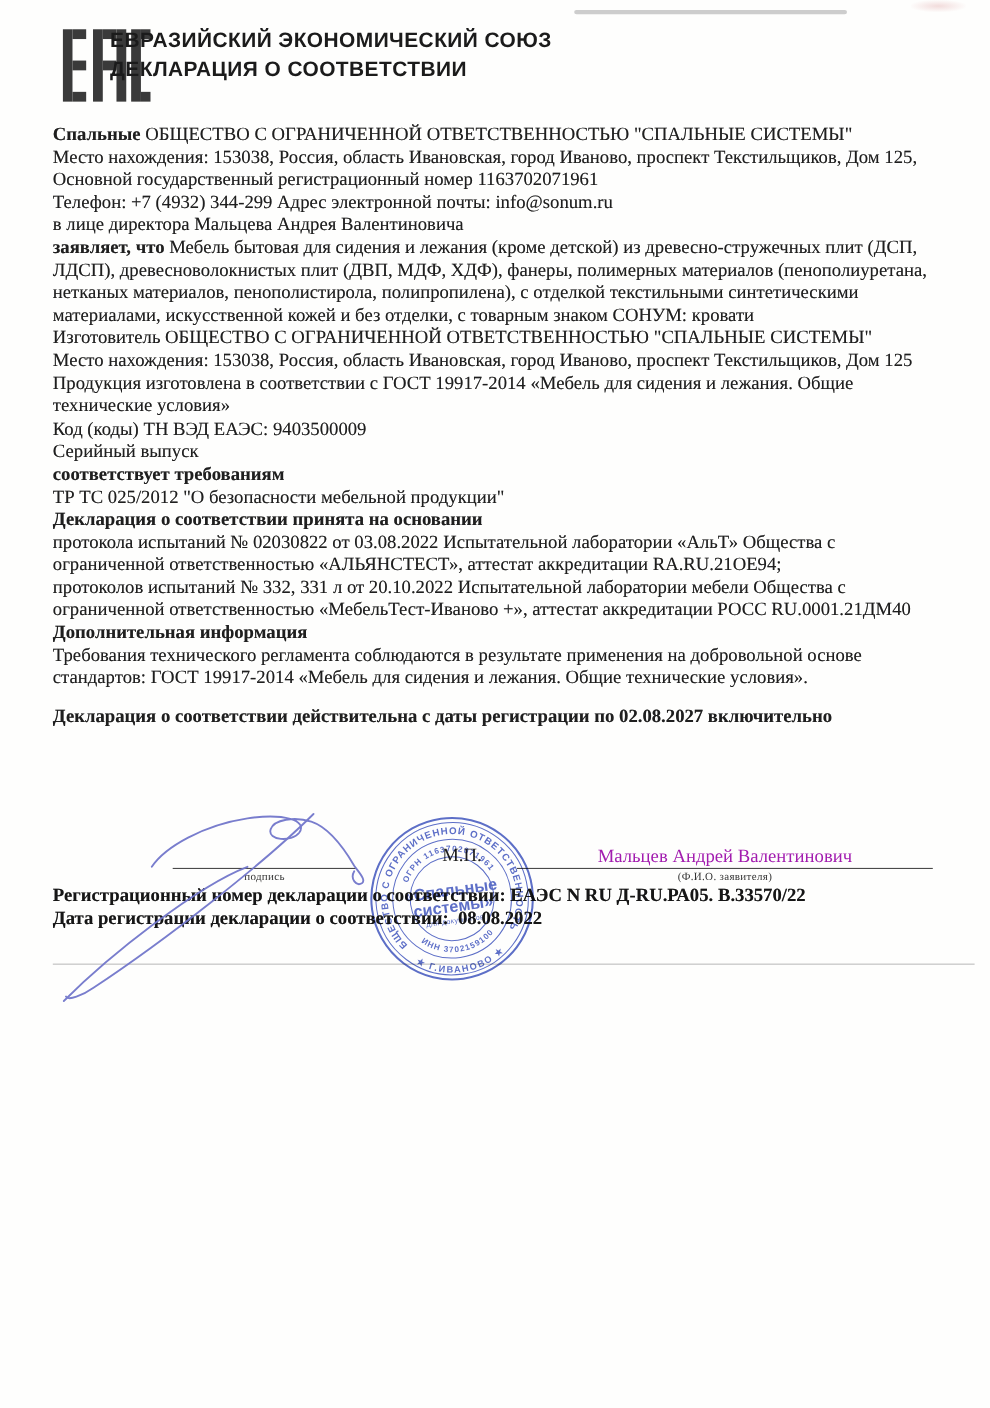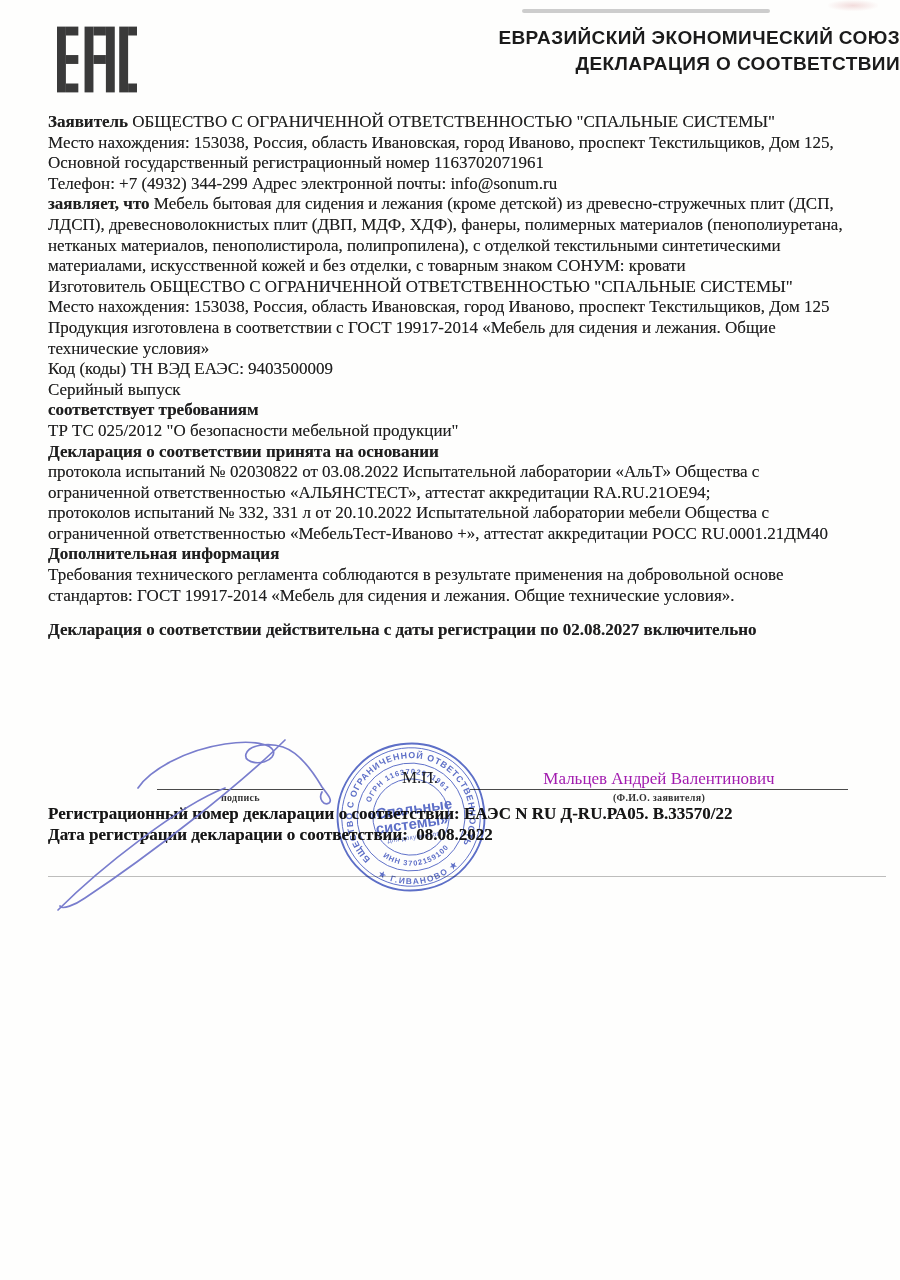--- a/index.html
+++ b/index.html
@@ -18,21 +18,21 @@
   }
   .artifact-smudge{
     position:absolute;top:0;left:828px;width:50px;height:11px;
     background:radial-gradient(ellipse at center,#efd3d3 0%,rgba(239,211,211,0) 75%);
     opacity:.8;
   }
   
   .eac-logo{position:absolute;left:57px;top:24px;width:80px;height:71px;}
   .doc-title{
     position:absolute;left:100px;top:25px;width:800px;
-    text-align:right;
+    text-align:left;
     font-family:"Liberation Sans", sans-serif;
     font-weight:bold;font-size:19px;line-height:26px;
     letter-spacing:.4px;color:#1b1b1b;
   }
   
   .doc-body{
     position:absolute;left:48px;top:112px;width:814px;
     font-size:17px;line-height:20.6px;color:#1f1f1f;
     text-shadow:0 0 .4px rgba(0,0,0,.45);
   }
@@ -43,21 +43,21 @@
   .mp-label{
     position:absolute;left:402px;top:768px;
     font-size:17px;color:#1f1f1f;z-index:3;
   }
   .sign-line{
     position:absolute;left:157px;top:789px;width:167px;z-index:2;
     border-top:1.4px solid #4a4a4a;text-align:center;
   }
   .sign-line .caption, .fio-block .caption{
     font-size:10px;color:#333;letter-spacing:.3px;line-height:11px;
-    display:block;margin-top:2px;font-weight:bold;
+    display:block;margin-top:2px;
   }
   .fio-block{
     position:absolute;left:470px;top:770px;width:378px;
     text-align:center;z-index:2;
   }
   .fio-name{font-size:17px;color:#a21caf;line-height:18px;display:block;}
   .fio-rule{border-top:1.4px solid #4a4a4a;margin-top:1px;}
   .reg-line{
     position:absolute;left:48px;
     font-size:17px;font-weight:bold;color:#161616;
@@ -111,23 +111,24 @@
       <rect x="80" y="64" width="10" height="10"></rect>
     </g>
   </svg>
 
   <div class="doc-title">
     <div>ЕВРАЗИЙСКИЙ ЭКОНОМИЧЕСКИЙ СОЮЗ</div>
     <div>ДЕКЛАРАЦИЯ О СООТВЕТСТВИИ</div>
   </div>
 
   <div class="doc-body">
-      <p><b>Заявитель</b> ОБЩЕСТВО С ОГРАНИЧЕННОЙ ОТВЕТСТВЕННОСТЬЮ "СПАЛЬНЫЕ СИСТЕМЫ"</p>
+      <p><b>Спальные</b> ОБЩЕСТВО С ОГРАНИЧЕННОЙ ОТВЕТСТВЕННОСТЬЮ "СПАЛЬНЫЕ СИСТЕМЫ"</p>
       <p>Место нахождения: 153038, Россия, область Ивановская, город Иваново, проспект Текстильщиков, Дом 125, Основной государственный регистрационный номер 1163702071961</p>
       <p>Телефон: +7 (4932) 344-299 Адрес электронной почты: info@sonum.ru</p>
+      <p>в лице директора Мальцева Андрея Валентиновича</p>
       <p><b>заявляет, что</b> Мебель бытовая для сидения и лежания (кроме детской) из древесно-стружечных плит (ДСП, ЛДСП), древесноволокнистых плит (ДВП, МДФ, ХДФ), фанеры, полимерных материалов (пенополиуретана, нетканых материалов, пенополистирола, полипропилена), с отделкой текстильными синтетическими материалами, искусственной кожей и без отделки, с товарным знаком СОНУМ: кровати</p>
       <p>Изготовитель ОБЩЕСТВО С ОГРАНИЧЕННОЙ ОТВЕТСТВЕННОСТЬЮ "СПАЛЬНЫЕ СИСТЕМЫ"</p>
       <p>Место нахождения: 153038, Россия, область Ивановская, город Иваново, проспект Текстильщиков, Дом 125</p>
       <p>Продукция изготовлена в соответствии с ГОСТ 19917-2014 «Мебель для сидения и лежания. Общие технические условия»</p>
       <p>Код (коды) ТН ВЭД ЕАЭС: 9403500009</p>
       <p>Серийный выпуск</p>
       <p><b>соответствует требованиям</b></p>
       <p>ТР ТС 025/2012 "О безопасности мебельной продукции"</p>
       <p><b>Декларация о соответствии принята на основании</b></p>
       <p>протокола испытаний № 02030822 от 03.08.2022 Испытательной лаборатории «АльТ» Общества с ограниченной ответственностью «АЛЬЯНСТЕСТ», аттестат аккредитации RA.RU.21ОЕ94;</p>

